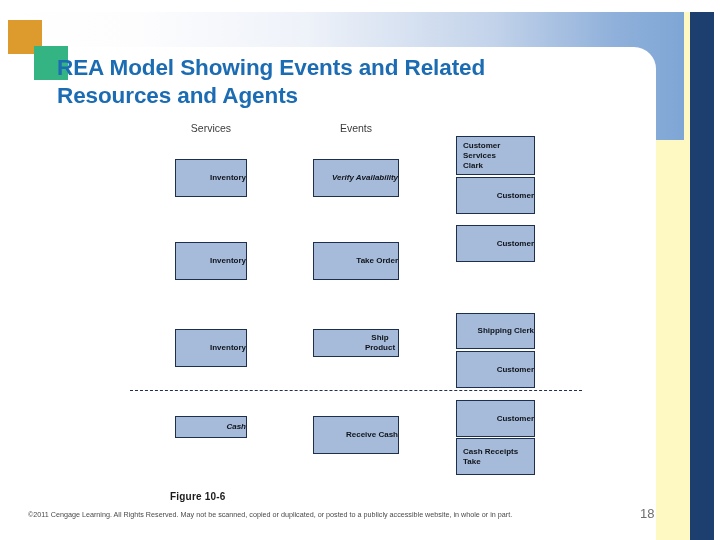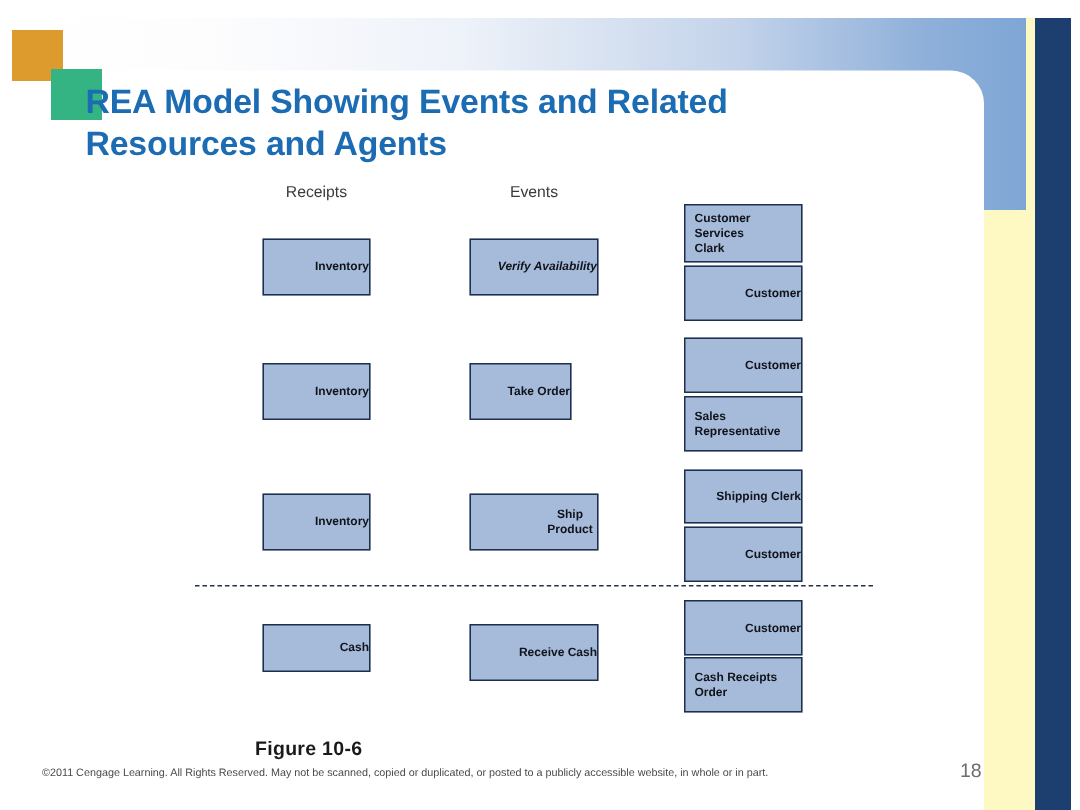--- a/index.html
+++ b/index.html
@@ -63,21 +63,21 @@
   .node span{display:block;line-height:10px;}
 
   .divider{
     position:absolute;left:130px;top:378px;width:452px;height:0;
     border-top:1.6px dashed #20304e;
   }
 
   
   .fig-caption{
     position:absolute;left:142px;top:479px;
-    font-size:13px;font-weight:bold;color:#1a1a1a;letter-spacing:0.2px;padding-left:28px;
+    font-size:10px;font-weight:bold;color:#1a1a1a;letter-spacing:0.2px;padding-left:28px;
   }
   .credit{
     position:absolute;left:28px;top:497px;width:620px;
     font-size:7.2px;color:#4a4a4a;line-height:11px;
   }
   .page-num{
     position:absolute;left:640px;top:494px;
     font-size:13px;color:#6e6e6e;
   }
 </style>
@@ -91,84 +91,78 @@
   <div class="right-rail"></div>
   <div class="right-rail-edge"></div>
 
   <div class="sq-orange"></div>
   <div class="sq-green"></div>
 
   <div class="slide-title">REA Model Showing Events and Related Resources and Agents</div>
 
   <div class="diagram">
 
-    <div class="col-head" style="left:175px;top:110px;width:72px;">Receipts</div>
+    <div class="col-head" style="left:175px;top:110px;width:72px;">Services</div>
     <div class="col-head" style="left:313px;top:110px;width:86px;">Events</div>
     <div class="col-head" style="left:456px;top:110px;width:80px;margin-top:20px;">Agents</div>
 
     <div class="node center" style="left:175px;top:147px;width:72px;height:38px;">
       <span>Inventory</span>
     </div>
     <div class="node center" style="left:175px;top:230px;width:72px;height:38px;">
       <span>Inventory</span>
     </div>
     <div class="node center" style="left:175px;top:317px;width:72px;height:38px;">
       <span>Inventory</span>
     </div>
-    <div class="node center" style="left:175px;top:404px;width:72px;height:32px;">
+    <div class="node center" style="left:175px;top:404px;width:72px;height:22px;font-style:italic;">
       <span>Cash</span>
     </div>
 
     <div class="node center" style="left:313px;top:147px;width:86px;height:38px;font-style:italic;">
       <span>Verify Availability</span>
     </div>
-    <div class="node center" style="left:313px;top:230px;width:68px;height:38px;">
+    <div class="node center" style="left:313px;top:230px;width:86px;height:38px;">
       <span>Take Order</span>
     </div>
-    <div class="node center" style="left:313px;top:317px;width:86px;height:38px;padding-left:48px;">
+    <div class="node center" style="left:313px;top:317px;width:86px;height:28px;padding-left:48px;">
       <span>Ship Product</span>
     </div>
     <div class="node center" style="left:313px;top:404px;width:86px;height:38px;">
       <span>Receive Cash</span>
     </div>
 
     <div class="node left" style="left:456px;top:124px;width:79px;height:39px;">
       <div>
         <span>Customer Services</span>
         <span>Clark</span>
       </div>
     </div>
     <div class="node center" style="left:456px;top:165px;width:79px;height:37px;">
       <span>Customer</span>
     </div>
 
     <div class="node center" style="left:456px;top:213px;width:79px;height:37px;">
       <span>Customer</span>
     </div>
-    <div class="node left" style="left:456px;top:252px;width:79px;height:37px;">
-      <div>
-        <span>Sales</span>
-        <span>Representative</span>
-      </div>
-    </div>
 
     <div class="node center" style="left:456px;top:301px;width:79px;height:36px;">
       <span>Shipping Clerk</span>
     </div>
     <div class="node center" style="left:456px;top:339px;width:79px;height:37px;">
       <span>Customer</span>
     </div>
 
     <div class="node center" style="left:456px;top:388px;width:79px;height:37px;">
       <span>Customer</span>
     </div>
     <div class="node left" style="left:456px;top:426px;width:79px;height:37px;">
       <div>
         <span>Cash Receipts</span>
-        <span>Order</span>
+        <span>Take</span>
       </div>
     </div>
 
     <div class="divider"></div>
   </div>
 
   <div class="fig-caption">Figure 10-6</div>
 
   <div class="credit">
     <div>©2011 Cengage Learning. All Rights Reserved. May not be scanned, copied or duplicated, or posted to a publicly accessible website, in whole or in part.</div>

